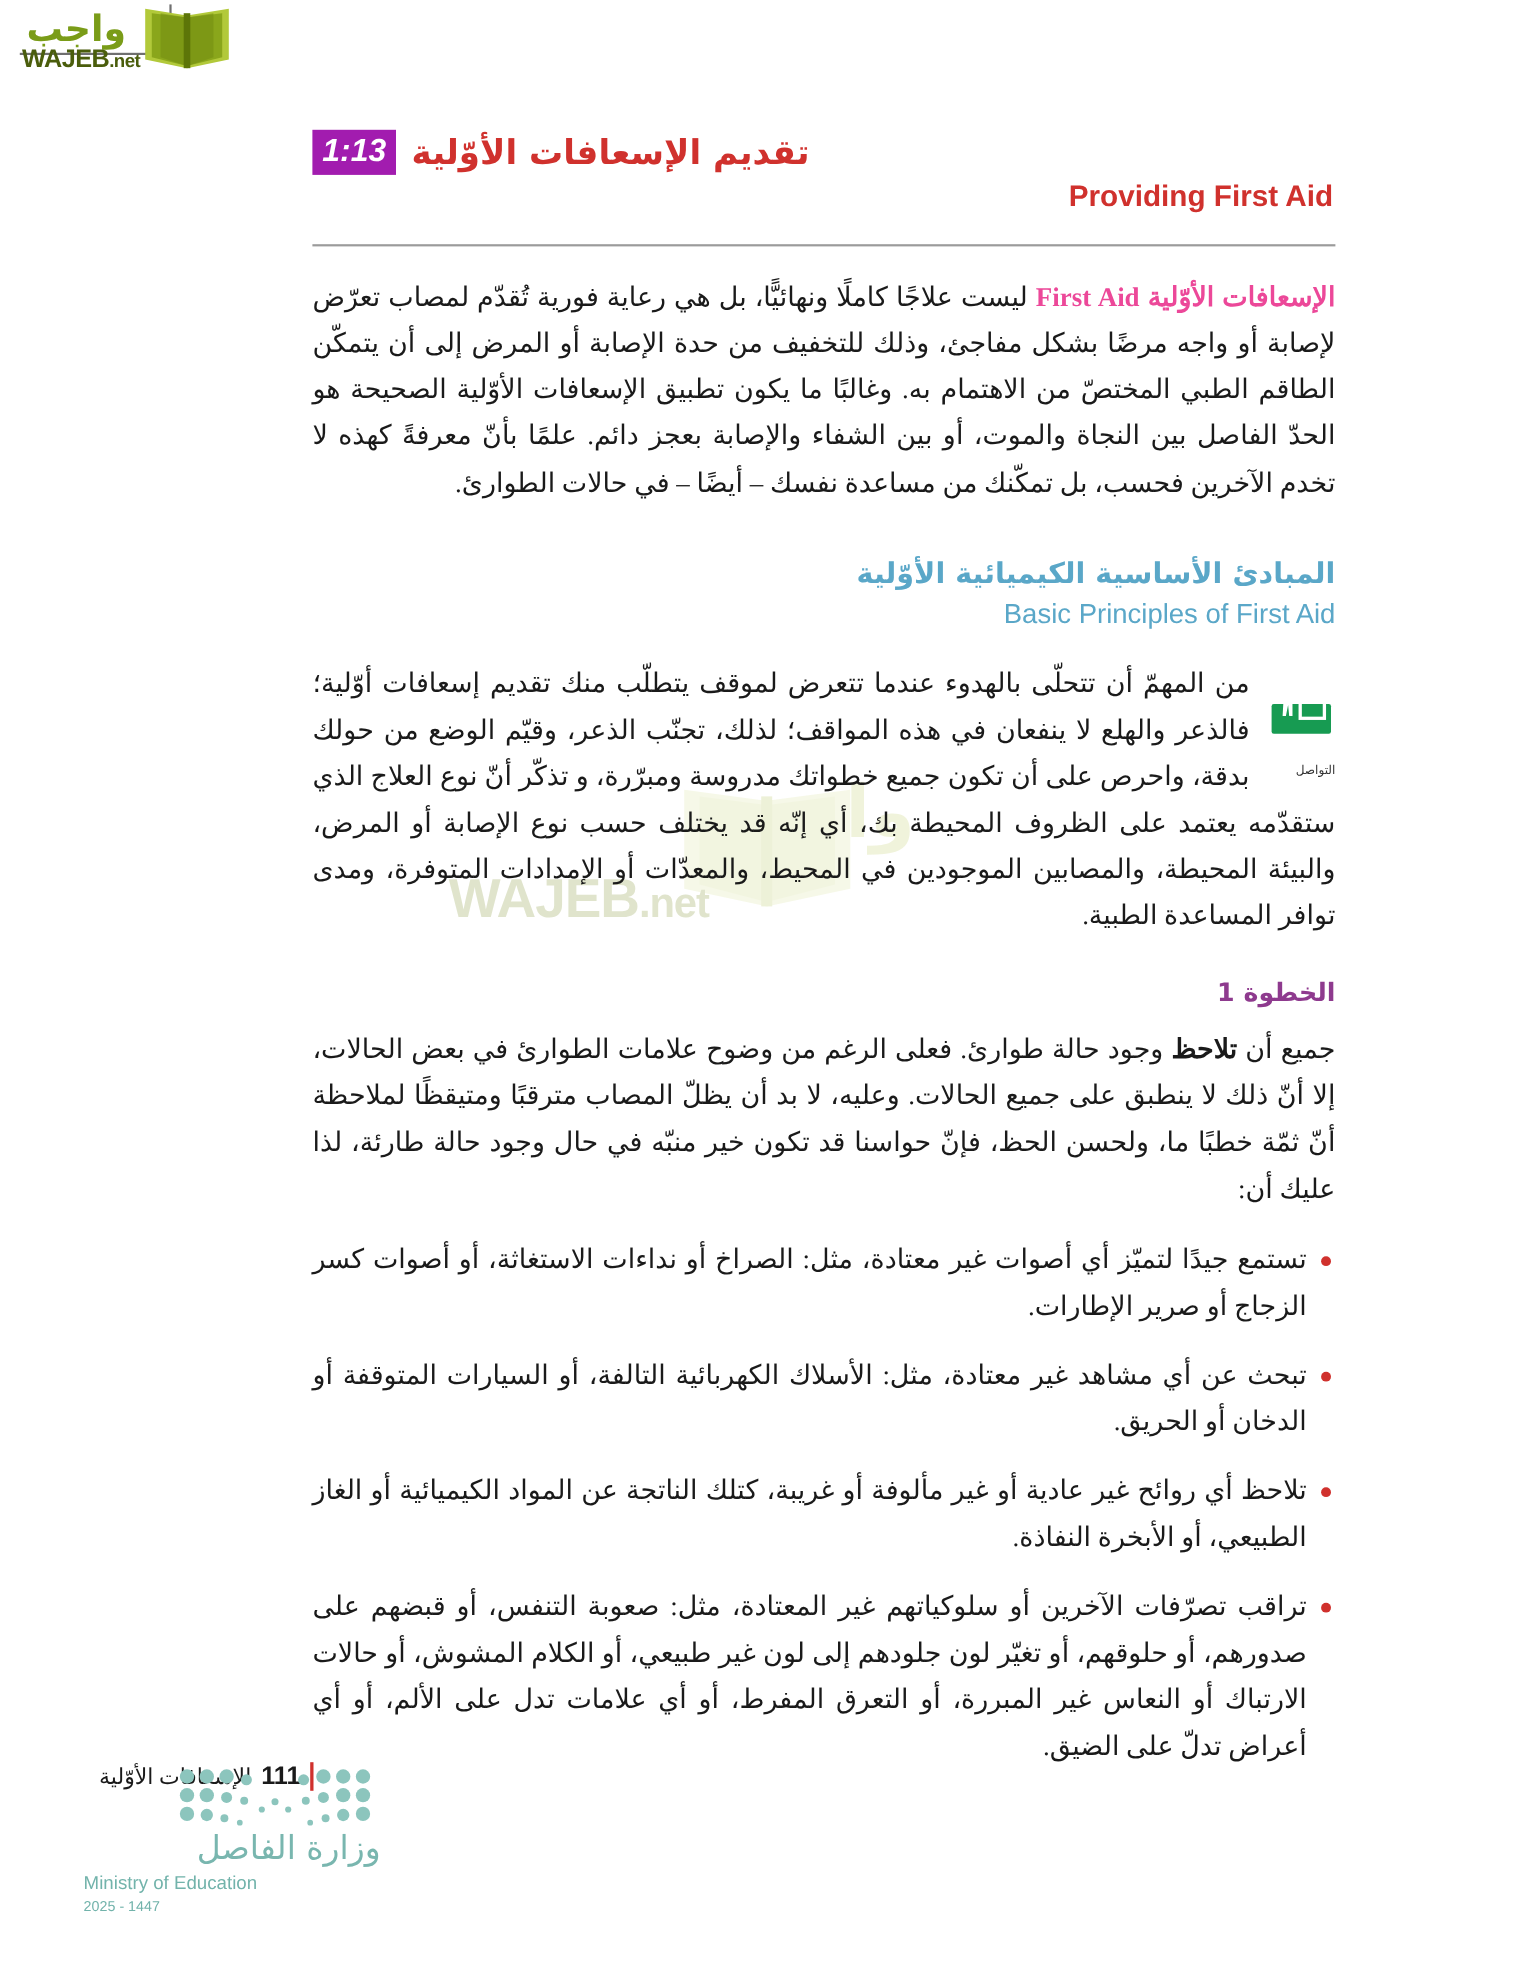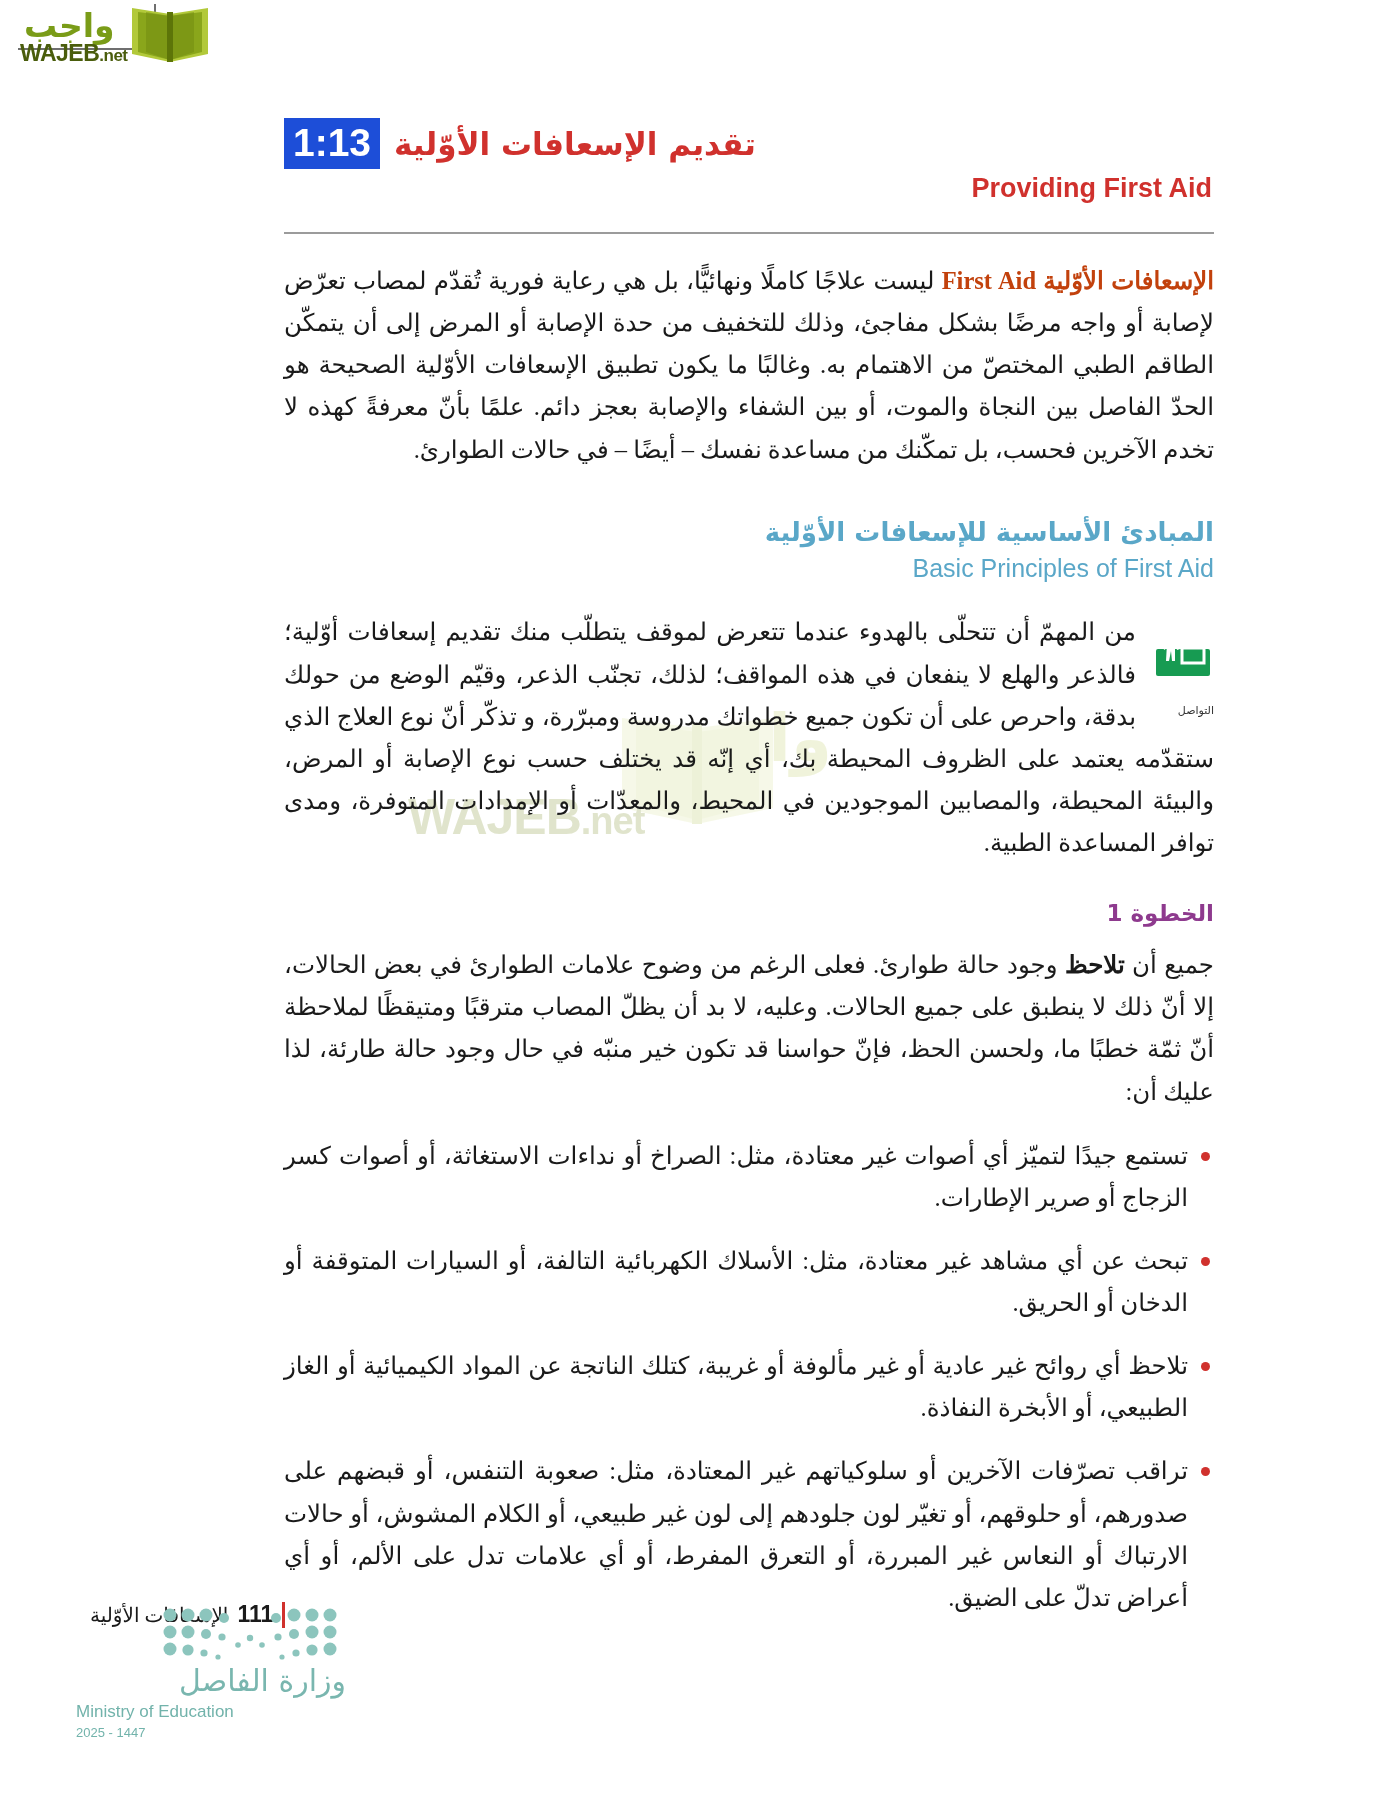--- a/index.html
+++ b/index.html
@@ -121,29 +121,30 @@
 
   
   .title-row {
     display: flex;
     flex-direction: row;
     align-items: center;
     justify-content: flex-start;
     gap: 14px;
   }
   .sec-badge {
-    background: #1d4ed8;
+    background: #a21caf;
     color: #ffffff;
     font-family: "Liberation Sans", sans-serif;
     font-weight: bold;
-    font-size: 39px;
+    font-size: 29px;
     line-height: 1;
     padding: 5px 9px 7px 9px;
     letter-spacing: 0px;
     direction: ltr;
+    font-style: italic;
   }
   .title-ar {
     font-family: "DejaVu Sans", sans-serif;
     font-size: 31px;
     font-weight: bold;
     color: #d0312d;
     direction: rtl;
     white-space: nowrap;
   }
   .title-en {
@@ -170,21 +171,21 @@
     line-height: 1.72;
     color: #1a1a1a;
     direction: rtl;
     text-align: justify;
     text-align-last: right;
     margin-top: 26px;
     position: relative;
     z-index: 3;
   }
   .para .hl-red {
-    color: #c2410c;
+    color: #ec4899;
     font-weight: bold;
   }
 
   
   .sub-head {
     margin-top: 44px;
     direction: rtl;
     text-align: right;
   }
   .sub-head .sh-ar {
@@ -368,21 +369,21 @@
         <div class="sec-badge">1:13</div>
         <div class="title-ar">تقديم الإسعافات الأوّلية</div>
       </div>
       <div class="title-en">Providing First Aid</div>
       <div class="title-rule"></div>
     </div>
 
     <div class="para"><span class="hl-red">الإسعافات الأوّلية</span> <span class="hl-red">First Aid</span><span> ليست علاجًا كاملًا ونهائيًّا، بل هي رعاية فورية تُقدّم لمصاب تعرّض لإصابة أو واجه مرضًا بشكل مفاجئ، وذلك للتخفيف من حدة الإصابة أو المرض إلى أن يتمكّن الطاقم الطبي المختصّ من الاهتمام به. وغالبًا ما يكون تطبيق الإسعافات الأوّلية الصحيحة هو الحدّ الفاصل بين النجاة والموت، أو بين الشفاء والإصابة بعجز دائم. علمًا بأنّ معرفةً كهذه لا تخدم الآخرين فحسب، بل تمكّنك من مساعدة نفسك – أيضًا – في حالات الطوارئ.</span></div>
 
     <div class="sub-head">
-      <div class="sh-ar">المبادئ الأساسية للإسعافات الأوّلية</div>
+      <div class="sh-ar">المبادئ الأساسية الكيميائية الأوّلية</div>
       <div class="sh-en">Basic Principles of First Aid</div>
     </div>
 
     <div class="para">
       <span class="icon-float">
         <span class="icon-box">
           <svg viewBox="0 0 54 54" width="54" height="54">
             <circle cx="17" cy="14" r="5" fill="#ffffff"></circle>
             <path d="M17 20 L21 20 L24 32 L21 33 L19 26 L19 44 L16 44 L15 34 L13 44 L10 44 L11 26 L9 33 L6 31 Z" fill="#ffffff"></path>
             <circle cx="38" cy="13" r="5" fill="#ffffff"></circle>

